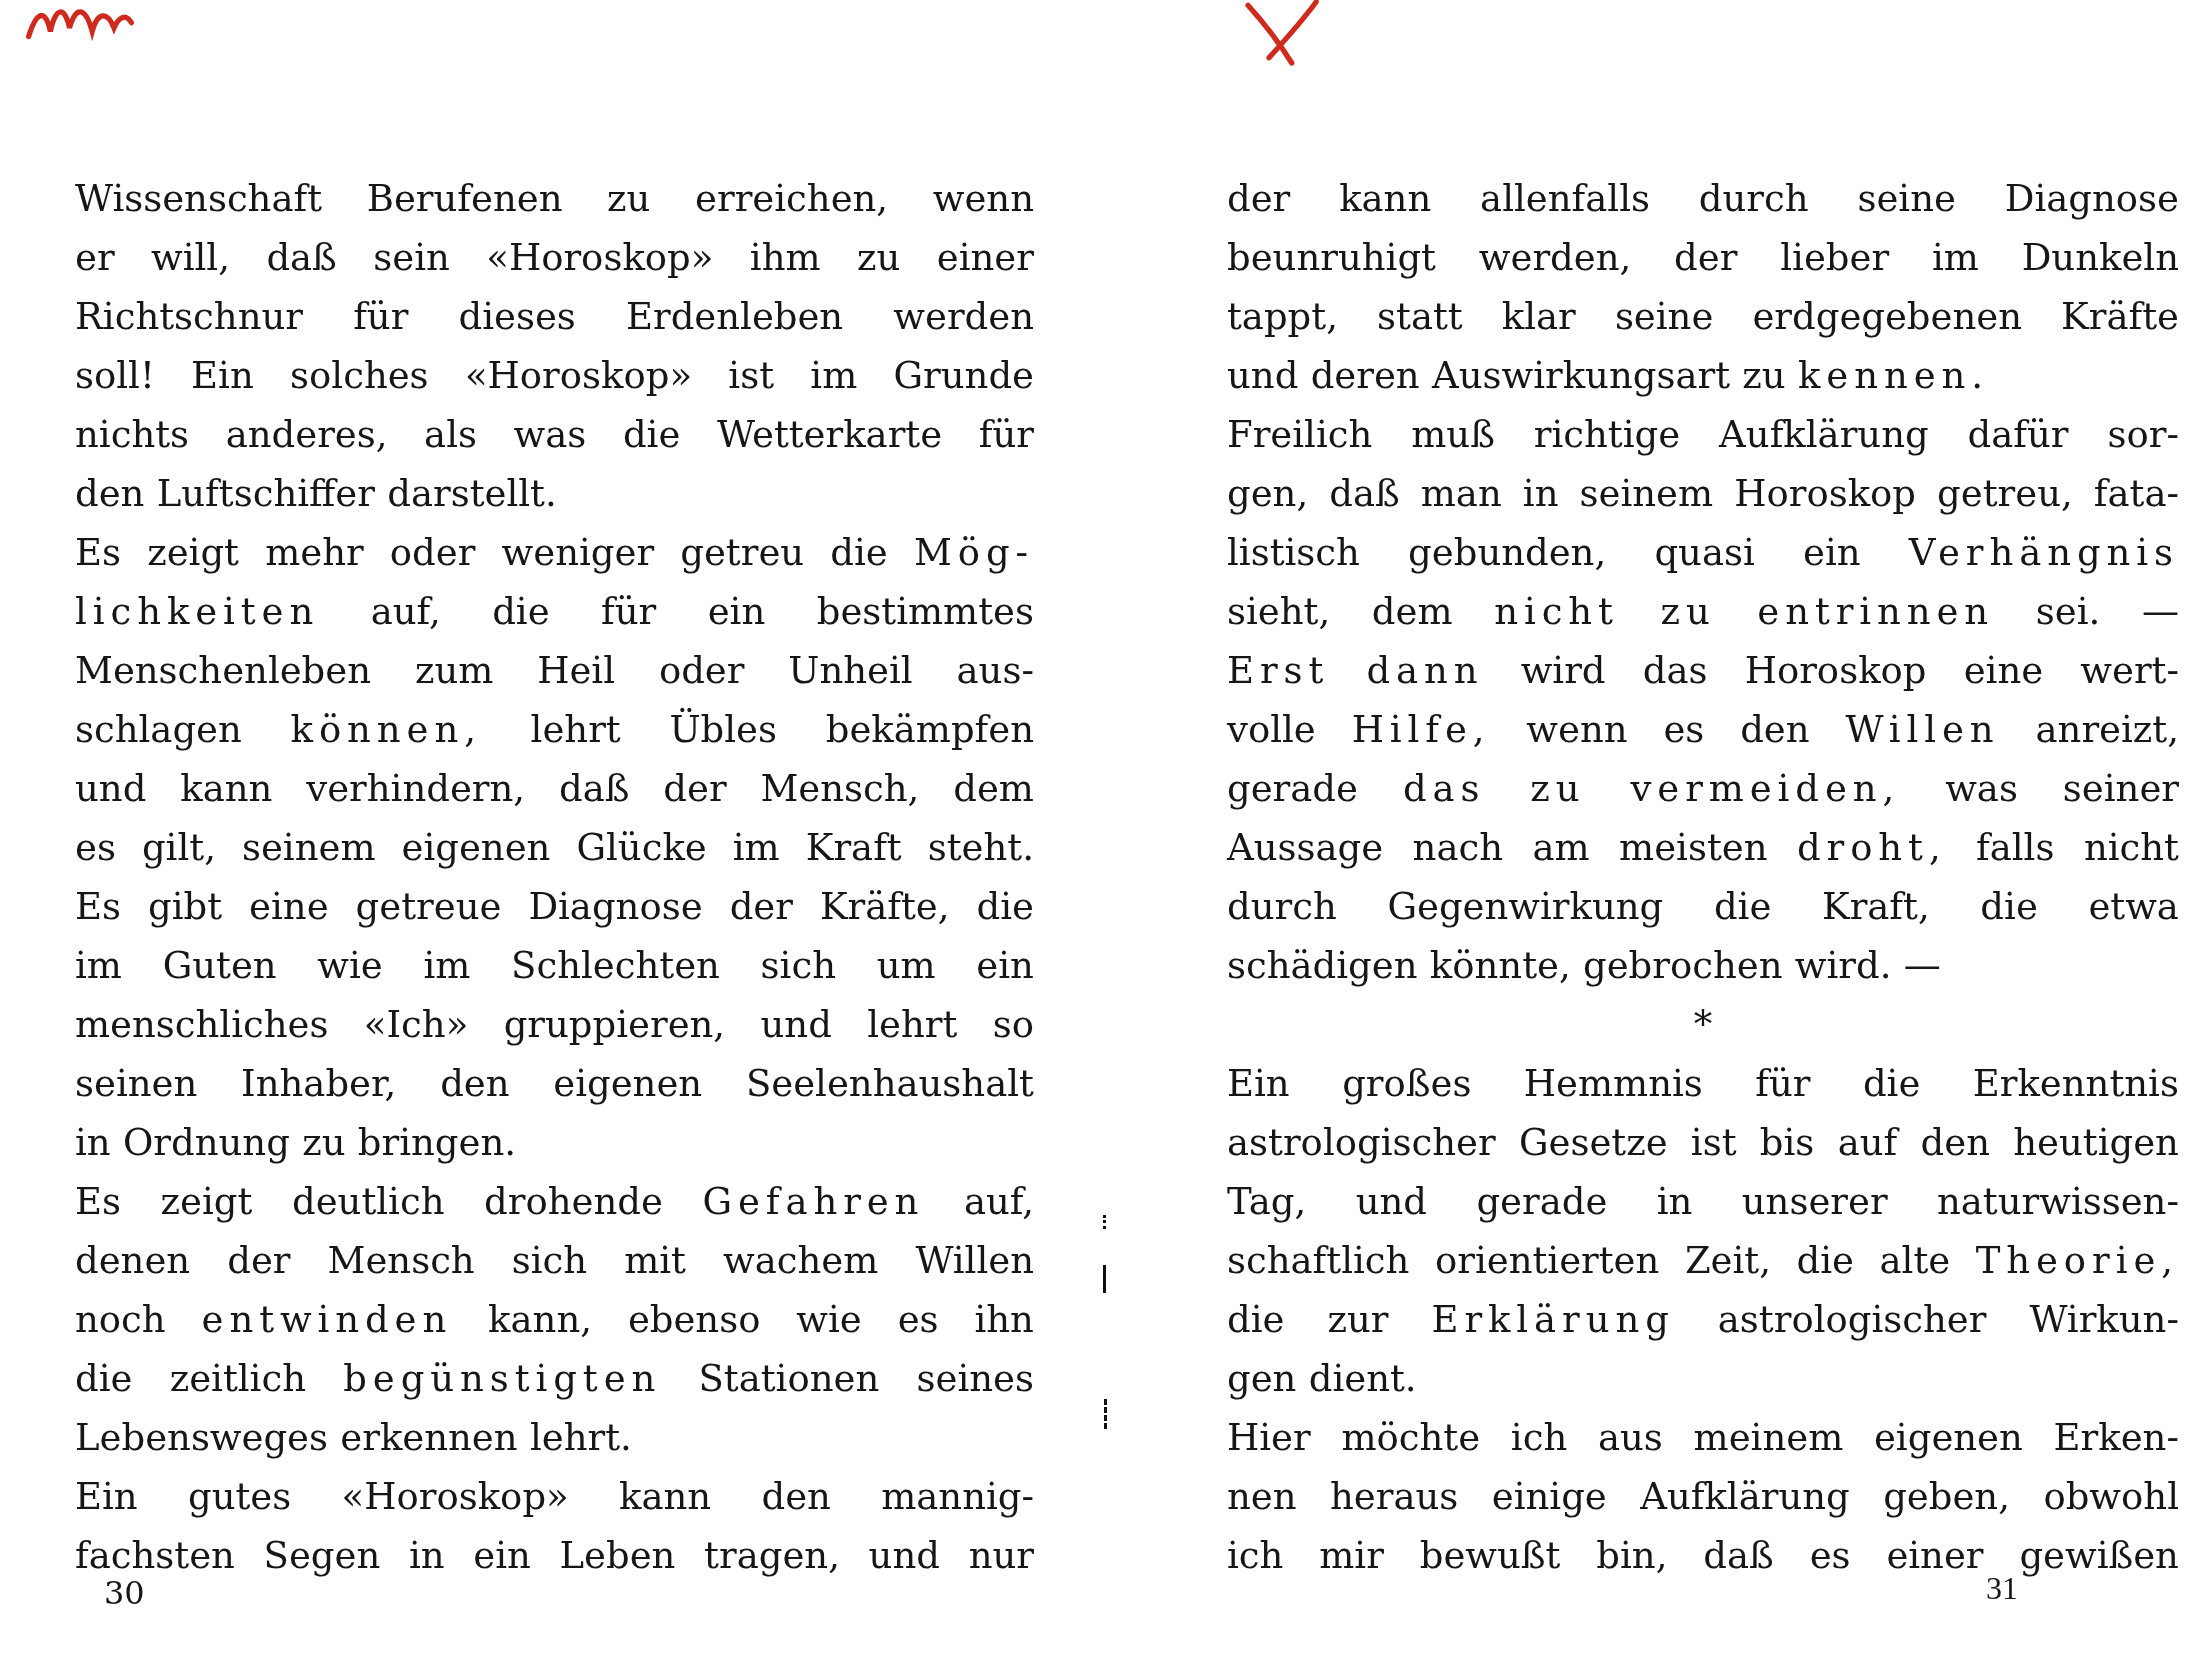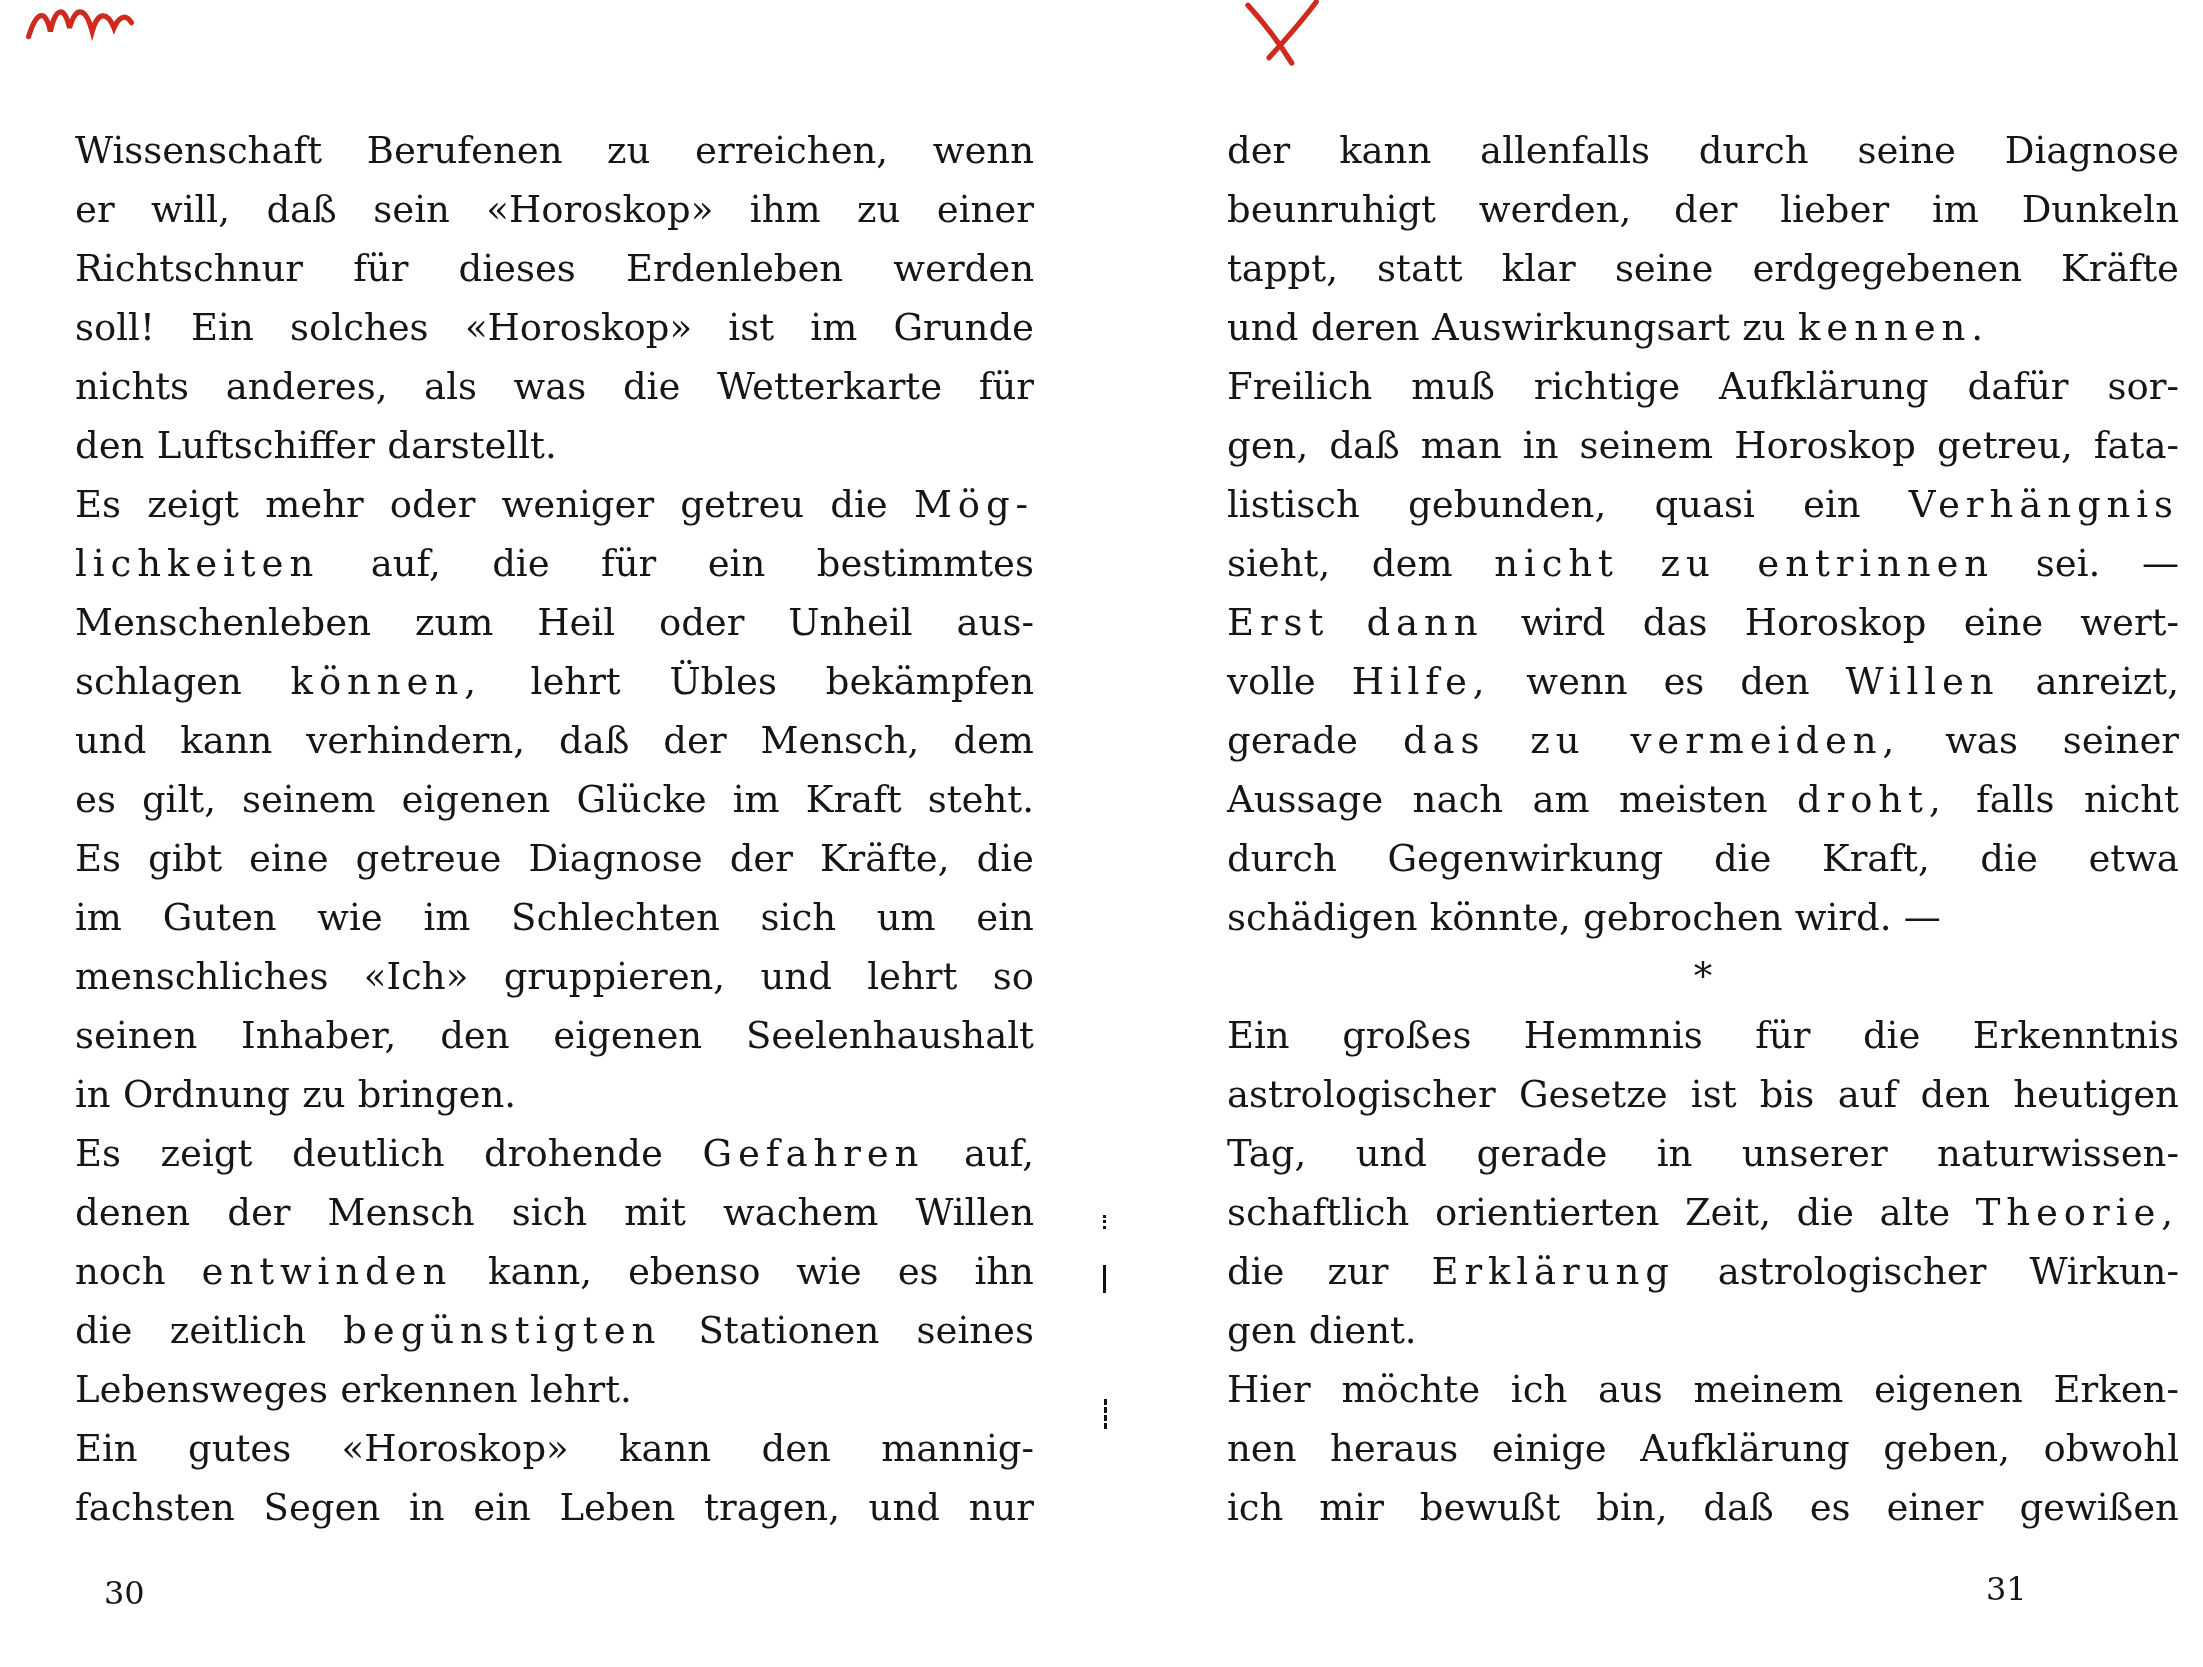--- a/index.html
+++ b/index.html
@@ -1,31 +1,31 @@
 <!DOCTYPE html>
 <html style="font-size:14px"><head>
 <meta charset="utf-8">
 <style>
   html,body{margin:0;padding:0;background:#ffffff;}
   .spread{
     position:relative;width:2203px;height:1668px;background:#ffffff;
     font-family:"DejaVu Serif","Liberation Serif",serif;color:#161616;overflow:hidden;
   }
-  .page-text{position:absolute;font-size:37px;}
+  .page-text{position:absolute;font-size:37px;margin-top:48px;}
   .page-text.left{left:75px;top:121px;width:959px;}
   .page-text.right{left:1227px;top:121px;width:952px;}
   .line{display:flex;height:59px;align-items:center;column-gap:12.3px;white-space:nowrap;}
   .line.just{justify-content:space-between;}
   .line.cent{justify-content:center;}
   .line.left-a{justify-content:flex-start;}
   .word{display:inline-block;}
   .word.sp{letter-spacing:0.16em;}
   .pageno{position:absolute;font-size:32px;color:#161616;}
   .pageno.pl{left:104px;top:1574px;}
-  .pageno.pr{left:1986px;top:1570px;}
+  .pageno.pr{left:1986px;top:1570px;font-family:Liberation Serif, serif;}
   .redmark{position:absolute;pointer-events:none;}
   .rm1{left:23px;top:0px;}
   .rm2{left:1234px;top:0px;}
   .artifact{position:absolute;width:0;}
   .art1{left:1103px;top:1215px;height:14px;border-left:3.5px dotted #101010;}
   .art2{left:1103px;top:1265px;height:28px;border-left:3.5px solid #101010;}
   .art3{left:1104px;top:1399px;height:30px;border-left:3.5px dashed #101010;}
 </style>
 </head>
 <body>

